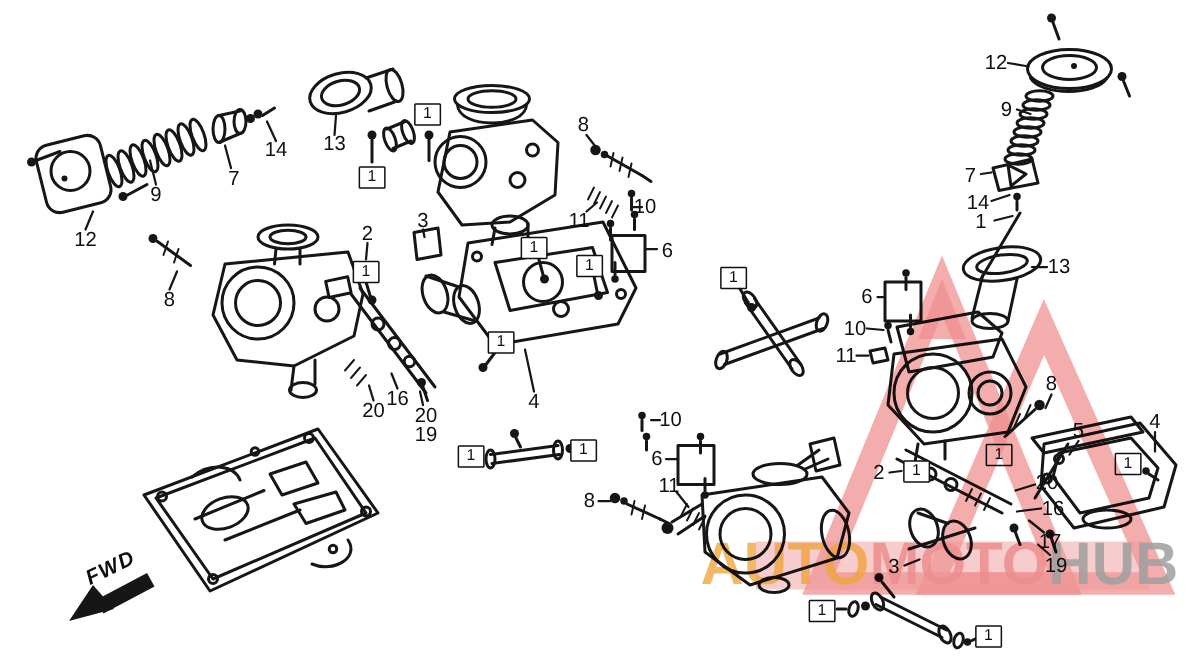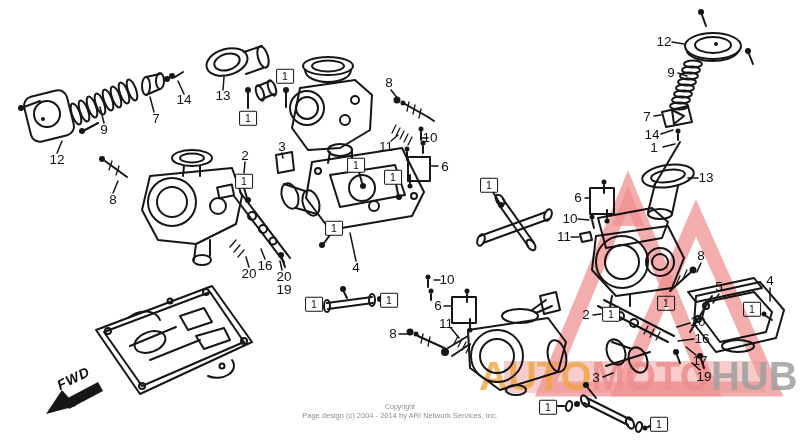--- a/index.html
+++ b/index.html
@@ -474,30 +474,26 @@
       <div class="callout boxed" style="left: 389px; top: 300px;">1</div>
       <div class="callout boxed" style="left: 611px; top: 314px;">1</div>
       <div class="callout boxed" style="left: 666px; top: 303px;">1</div>
       <div class="callout boxed" style="left: 752px; top: 309px;">1</div>
       <div class="callout boxed" style="left: 548px; top: 407px;">1</div>
       <div class="callout boxed" style="left: 659px; top: 424px;">1</div>
     </div>
 
   <div id="fwd">FWD</div>
 
-  <div id="footer">
-    <div class="l1">Copyright</div>
-    <div class="l2">Page design (c) 2004 - 2014 by ARI Network Services, Inc.</div>
-  </div>
 
   <div id="watermark">
     <svg width="800" height="442" viewBox="0 0 800 442">
       <polygon points="628,190 546,389 710,389" fill="none" stroke="#ee8d8d" stroke-width="15" opacity="0.72"></polygon>
       <polygon points="696,218 622,389 772,389" fill="none" stroke="#ee8d8d" stroke-width="15" opacity="0.72"></polygon>
       <polygon points="628,186 612,226 644,226" fill="#ee8d8d" opacity="0.72"></polygon>
       <rect x="504" y="361" width="262" height="32" fill="#f09a9a" opacity="0.5"></rect>
     </svg>
     <div id="wm-text">
-      <span id="wm-auto" style="color: rgb(240, 164, 60); opacity: 0.78; margin-left: 12px;">AUTO</span><span id="wm-moto" style="color: rgb(238, 141, 141); opacity: 0.85;">MOTO</span><span id="wm-hub" style="color: rgb(159, 159, 159); opacity: 0.85;">HUB</span>
+      <span id="wm-auto" style="color: rgb(240, 164, 60); opacity: 0.78;">AUTO</span><span id="wm-moto" style="color: rgb(238, 141, 141); opacity: 0.85;">MOTO</span><span id="wm-hub" style="color: rgb(159, 159, 159); opacity: 0.85;">HUB</span>
     </div>
   </div>
 
 </div>
 
 </body></html>

